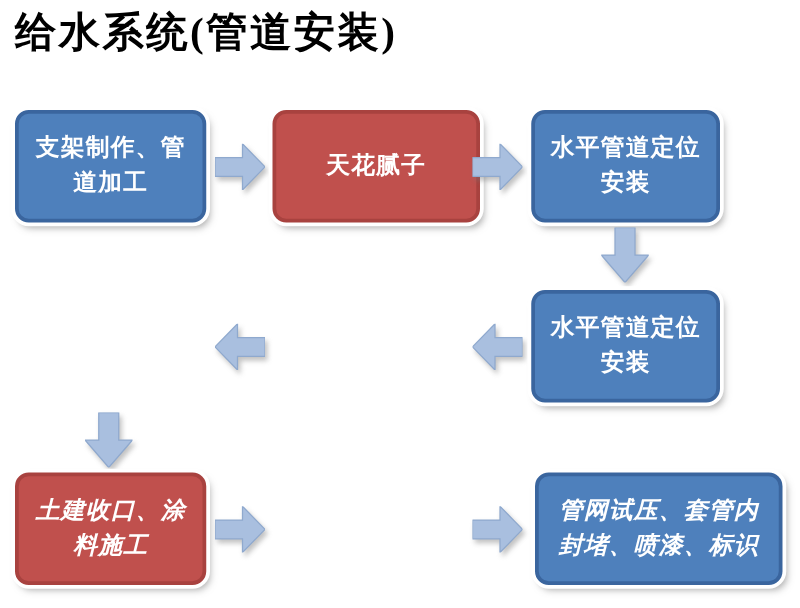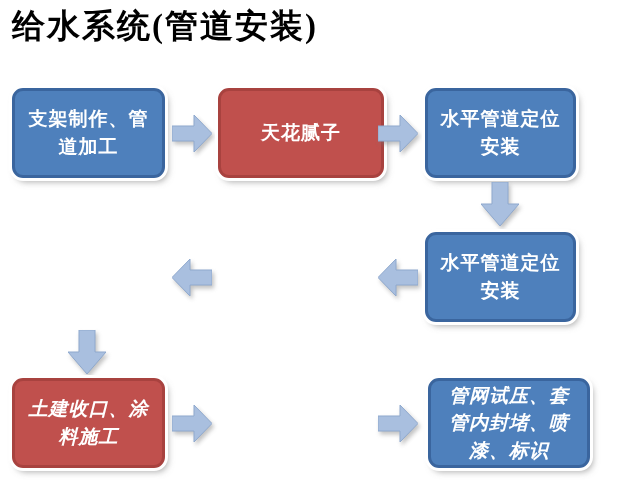--- a/index.html
+++ b/index.html
@@ -34,21 +34,21 @@
   }
   .box.blue { background: var(--blue-fill, #4E80BC); border: 3px solid var(--blue-border, #3A659E); }
   .box.red  { background: var(--red-fill,  #C0504D); border: 3px solid var(--red-border,  #A8423F); }
 
   .col1 { left: 12px;  width: 153px; }
   .col2 { left: 218px; width: 166px; }
   .col3 { left: 425px; width: 151px; }
   .row1 { top: 88px; }
   .row2 { top: 232px; }
   .row3 { top: 378px; font-style: italic; }
-  .box.wide { left: 428px; width: 162px; }
+  .box.wide { left: 428px; width: 198px; }
 
   .arrow { position: absolute; filter: drop-shadow(2px 3px 2px rgba(120,120,120,0.45)); }
   .arrow svg { display: block; }
   .arrow polygon { fill: var(--arrow-fill, #A9BFDF); stroke: var(--arrow-border, #8FA9CE); stroke-width: 1; }
 
   .h-arrow { width: 40px; height: 37px; }
   .v-arrow { width: 38px; height: 44px; }
   .gap1 { left: 172px; } .gap2 { left: 378px; }
   .hrow1 { top: 115px; } .hrow2 { top: 259px; } .hrow3 { top: 405px; }
   .v-right { left: 481px; top: 182px; }

